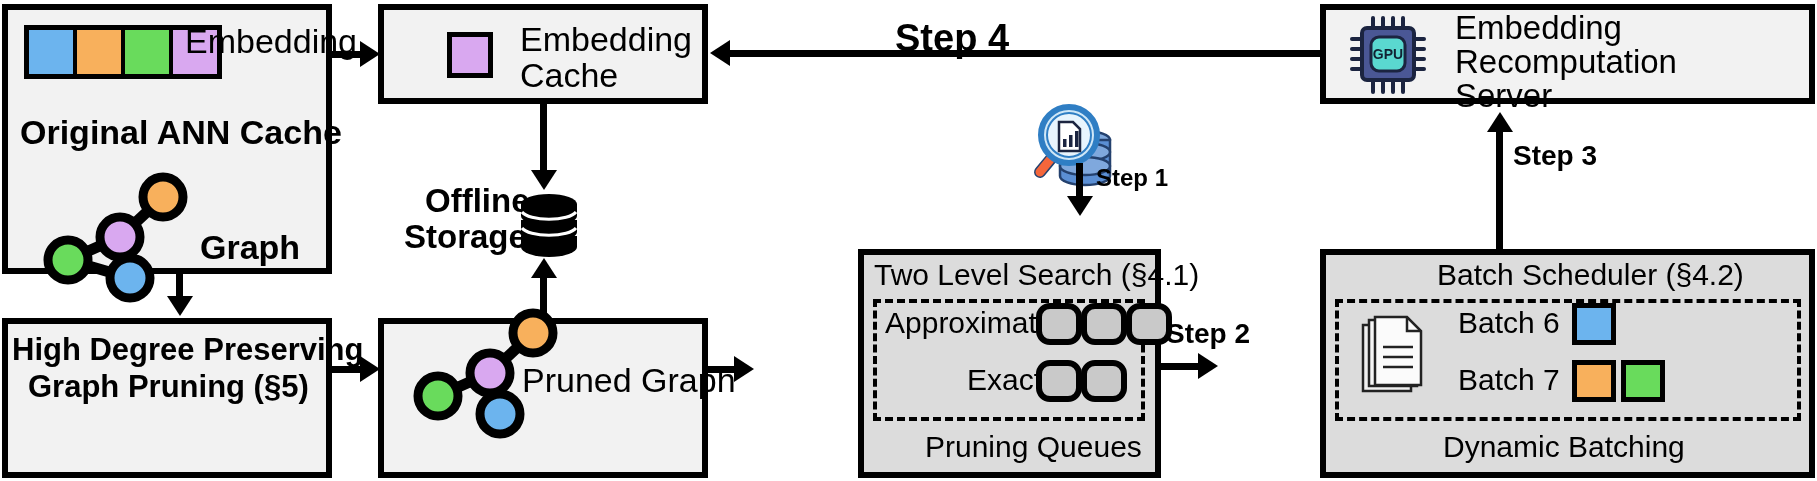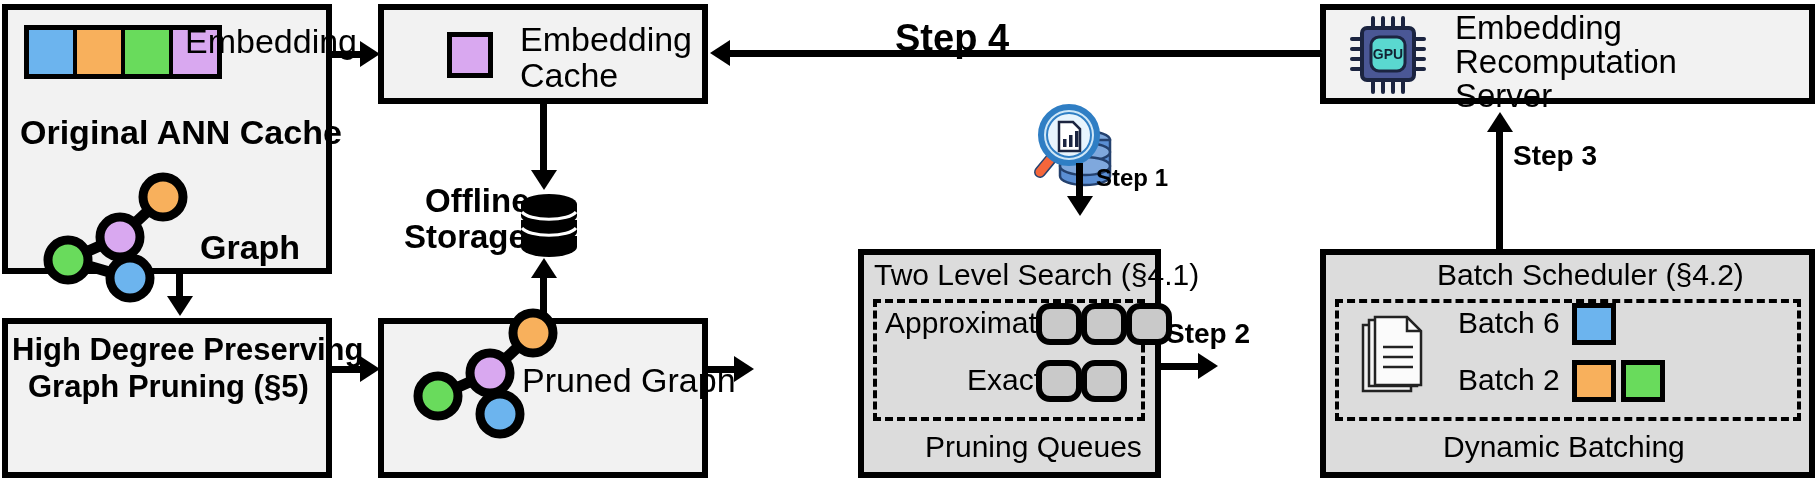--- a/index.html
+++ b/index.html
@@ -228,21 +228,21 @@
     <g stroke="#222" stroke-width="2.5">
       <line x1="28" y1="32" x2="58" y2="32"></line>
       <line x1="28" y1="42" x2="58" y2="42"></line>
       <line x1="28" y1="52" x2="58" y2="52"></line>
     </g>
   </svg>
 
   <div class="lbl" style="left:1458px;top:306px;font-size:30px;">Batch 6</div>
   <div class="chip" style="left:1572px;top:303px;width:44px;height:42px;background:#6cb4ee;"></div>
 
-  <div class="lbl" style="left:1458px;top:363px;font-size:30px;">Batch 2</div>
+  <div class="lbl" style="left:1458px;top:363px;font-size:30px;">Batch 7</div>
   <div class="chip" style="left:1572px;top:360px;width:44px;height:42px;background:#f8b05c;"></div>
   <div class="chip" style="left:1621px;top:360px;width:44px;height:42px;background:#69db5c;"></div>
 
   <div class="lbl" style="left:1443px;top:430px;font-size:30px;">Dynamic Batching</div>
 
   <div class="vline" style="left:1496px;top:130px;width:7px;height:120px;"></div>
   <div class="ahU" style="left:1487px;top:112px;"></div>
   <div class="lbl bold" style="left:1513px;top:140px;font-size:28px;">Step 3</div>
 
 </div>

